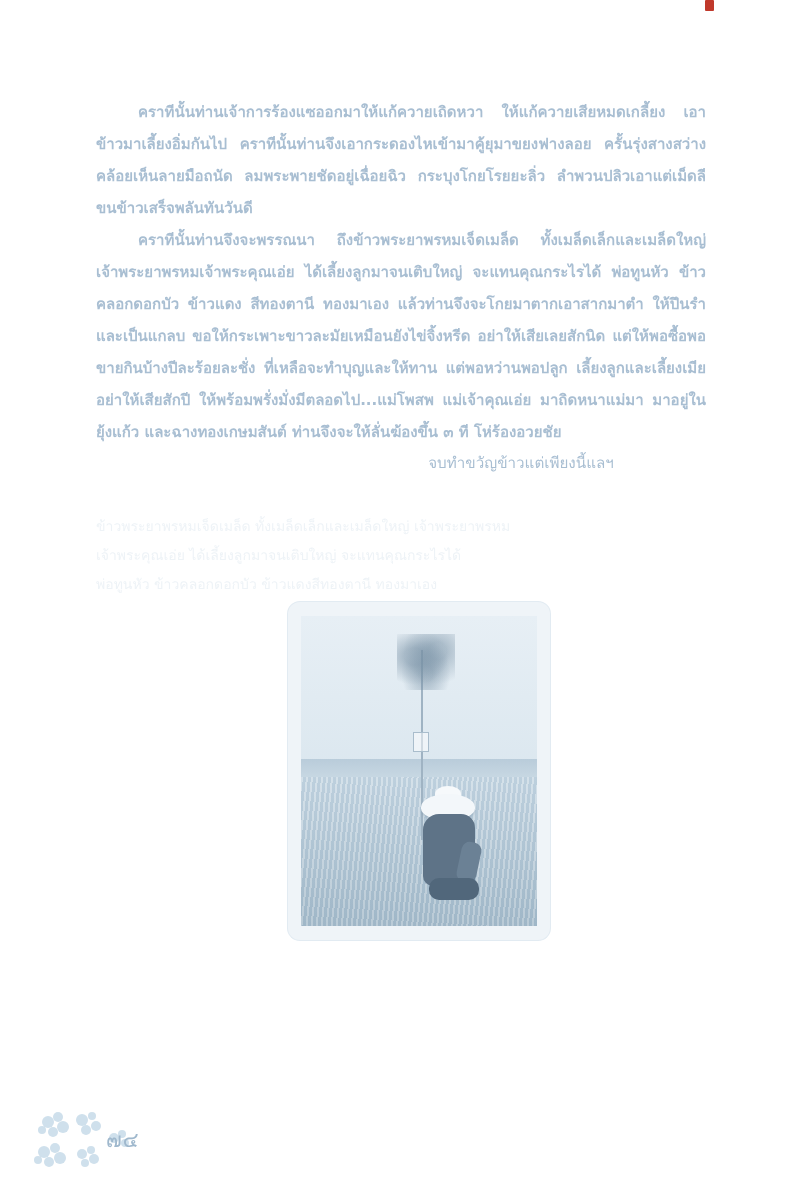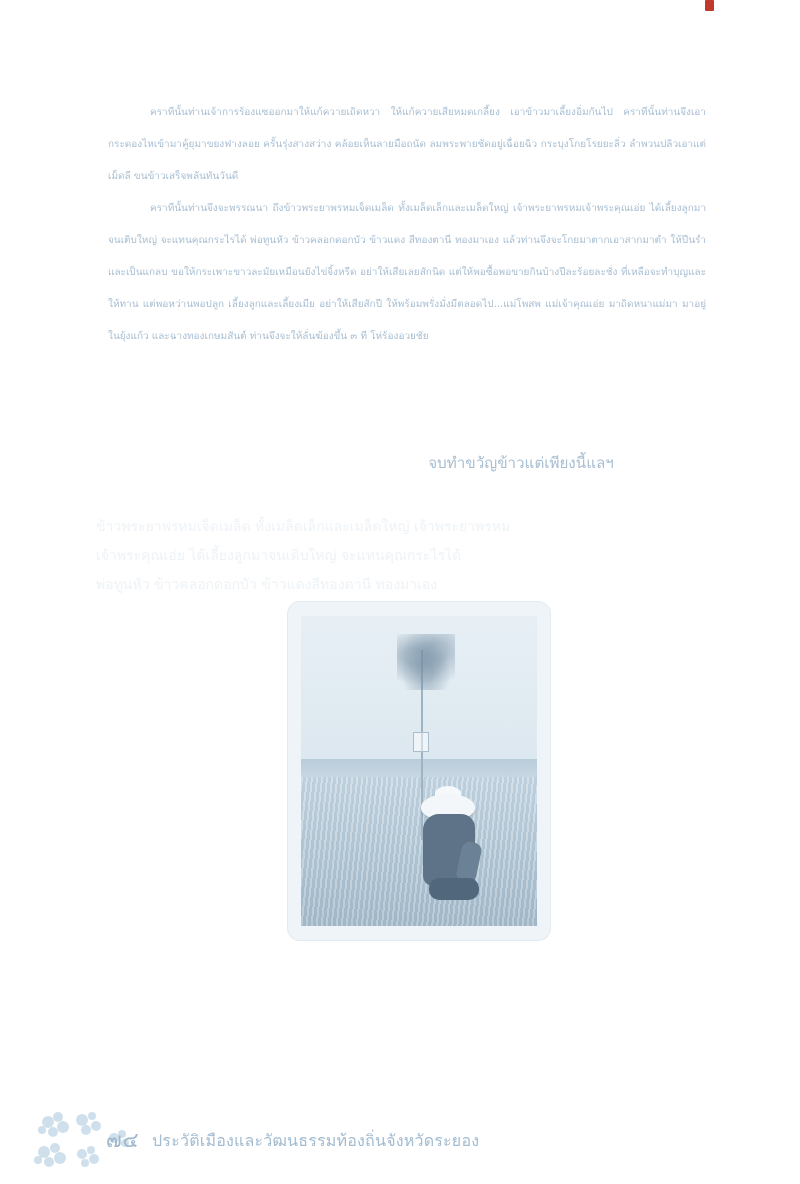--- a/index.html
+++ b/index.html
@@ -31,28 +31,29 @@
 
   
   .body-col {
     position: absolute;
     left: 96px;
     top: 96px;
     width: 610px;
   }
   .para {
     font-family: "DejaVu Sans", sans-serif;
-    font-size: 10px;
+    font-size: 15px;
     line-height: 32px;
     color: #a8bed2;
     text-align: justify;
     text-justify: inter-word;
-    margin: 0 0 0 12px;
+    margin: 0 0 0 0;
     text-indent: 42px;
     word-break: break-word;
+    font-weight: bold;
   }
   .para + .para {
     margin-top: 0px;
   }
   .closing {
     position: absolute;
     left: 96px;
     top: 450px;
     width: 610px;
     text-align: center;
@@ -275,15 +276,14 @@
         <circle cx="64" cy="51" r="5"></circle>
         <circle cx="55" cy="55" r="4"></circle>
         <circle cx="84" cy="30" r="5"></circle>
         <circle cx="92" cy="26" r="4"></circle>
         <circle cx="95" cy="35" r="4"></circle>
       </g>
     </svg>
   </div>
 
   <div class="page-number">๗๔</div>
-  <div class="footer-title">ประวัติเมืองและวัฒนธรรมท้องถิ่นจังหวัดระยอง</div>
 
 </div>
 
 </body></html>

